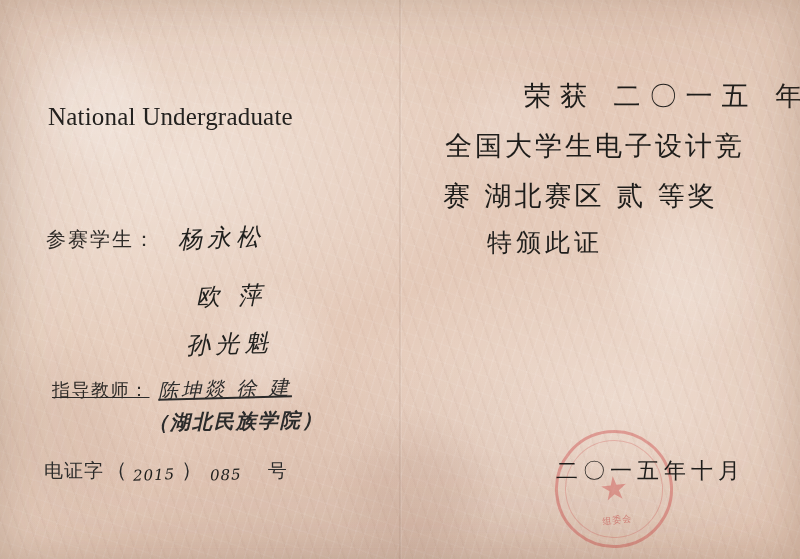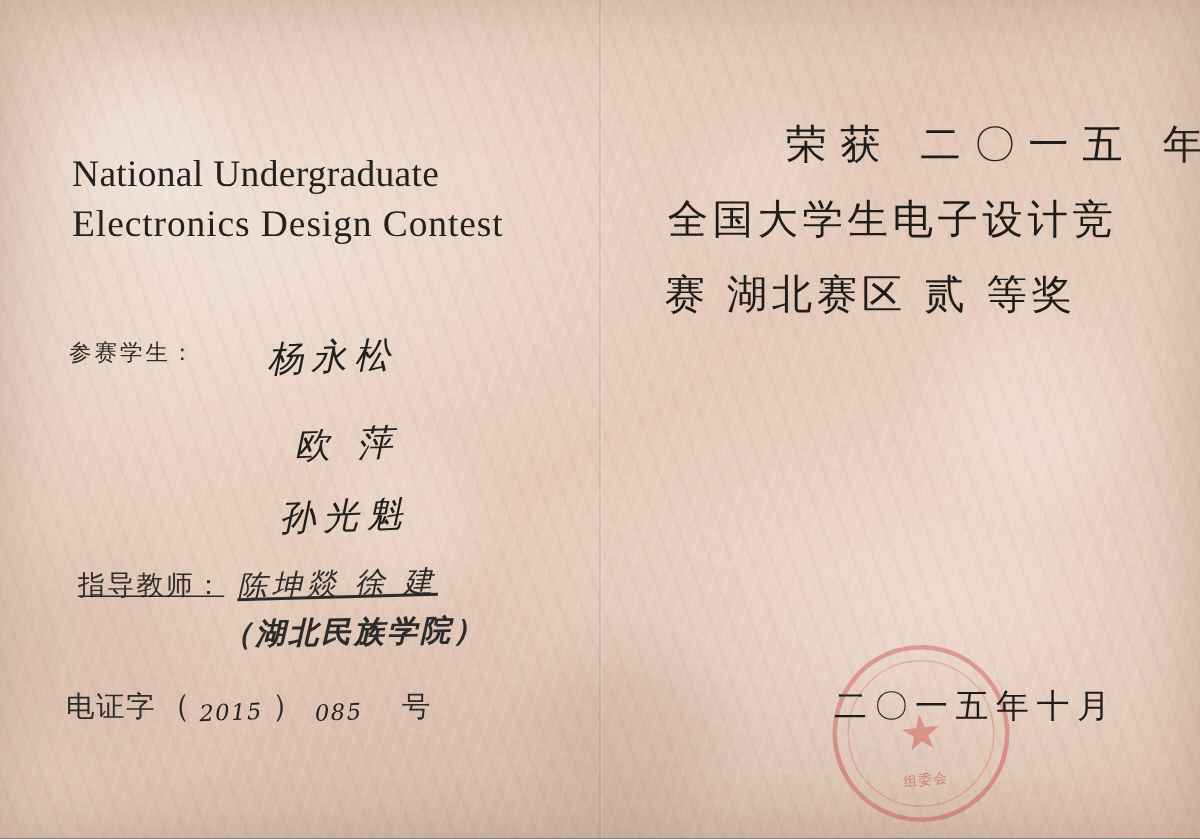--- a/index.html
+++ b/index.html
@@ -75,21 +75,21 @@
   .title .l2 { letter-spacing: 0.6px; }
 
   .field-row {
     position: absolute;
     display: flex;
     align-items: baseline;
     white-space: nowrap;
   }
   .lbl {
     font-family: "DejaVu Sans", sans-serif;
-    font-size: 15px;
+    font-size: 20px;
     letter-spacing: 2px;
     color: #2e2b28;
   }
   .hand {
     font-family: "DejaVu Serif", serif;
     font-style: italic;
     color: #20201e;
     transform: rotate(-2.2deg);
     display: inline-block;
   }
@@ -226,21 +226,20 @@
 <body>
 
 <div id="certificate">
 
   <div class="tex t1"></div>
   <div class="tex t2"></div>
   <div class="crease"></div>
 
   <div class="title">
     <div class="l1">National Undergraduate</div>
-    <div class="l2">Electronics Design Contest</div>
   </div>
 
   <div class="field-row" id="students-label">
     <span class="lbl">参赛学生：</span>
   </div>
 
   <div class="field-row" id="student-1">
     <span class="hand hand-name">杨永松</span>
   </div>
   <div class="field-row" id="student-2">
@@ -264,20 +263,21 @@
     <span id="serial-open">（</span>
     <span id="serial-year" class="hand">2015</span>
     <span id="serial-close">）</span>
     <span id="serial-number" class="hand">085</span>
     <span id="serial-suffix">号</span>
   </div>
 
   <div class="cn-line" id="award-line-1">荣获 二〇一五 年</div>
   <div class="cn-line" id="award-line-3">赛 湖北赛区  贰 等奖</div>
   <div class="cn-line" id="award-line-2">全国大学生电子设计竞</div>
+  <div class="cn-line" id="award-line-4">特颁此证</div>
 
   <div id="seal">
     <div class="star"></div>
     <div class="seal-bottom">组委会</div>
   </div>
 
   <div class="cn-line" id="date-line">二〇一五年十月</div>
 
   <div class="edge-shade"></div>
 </div>

